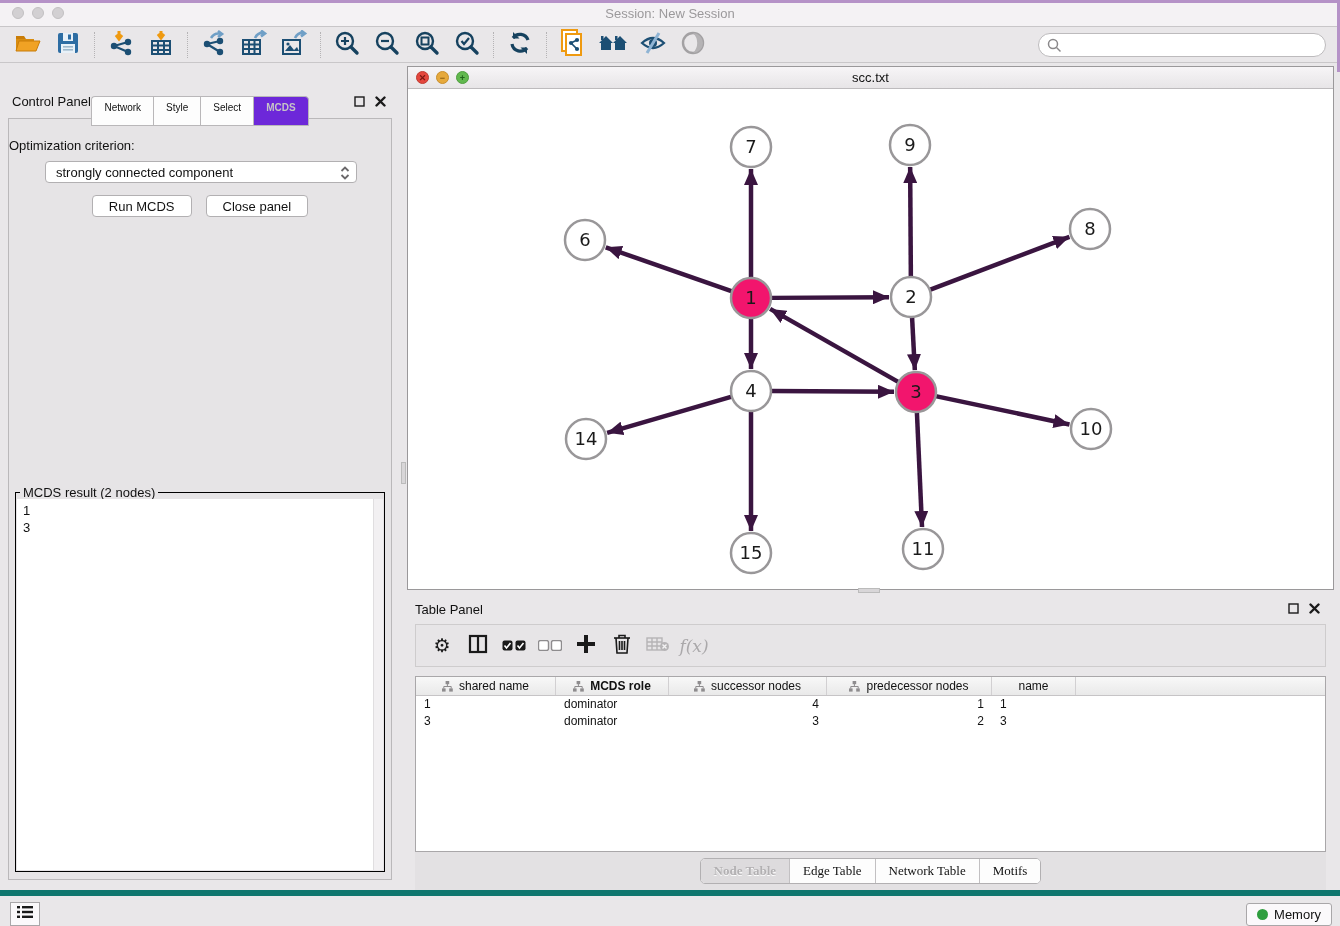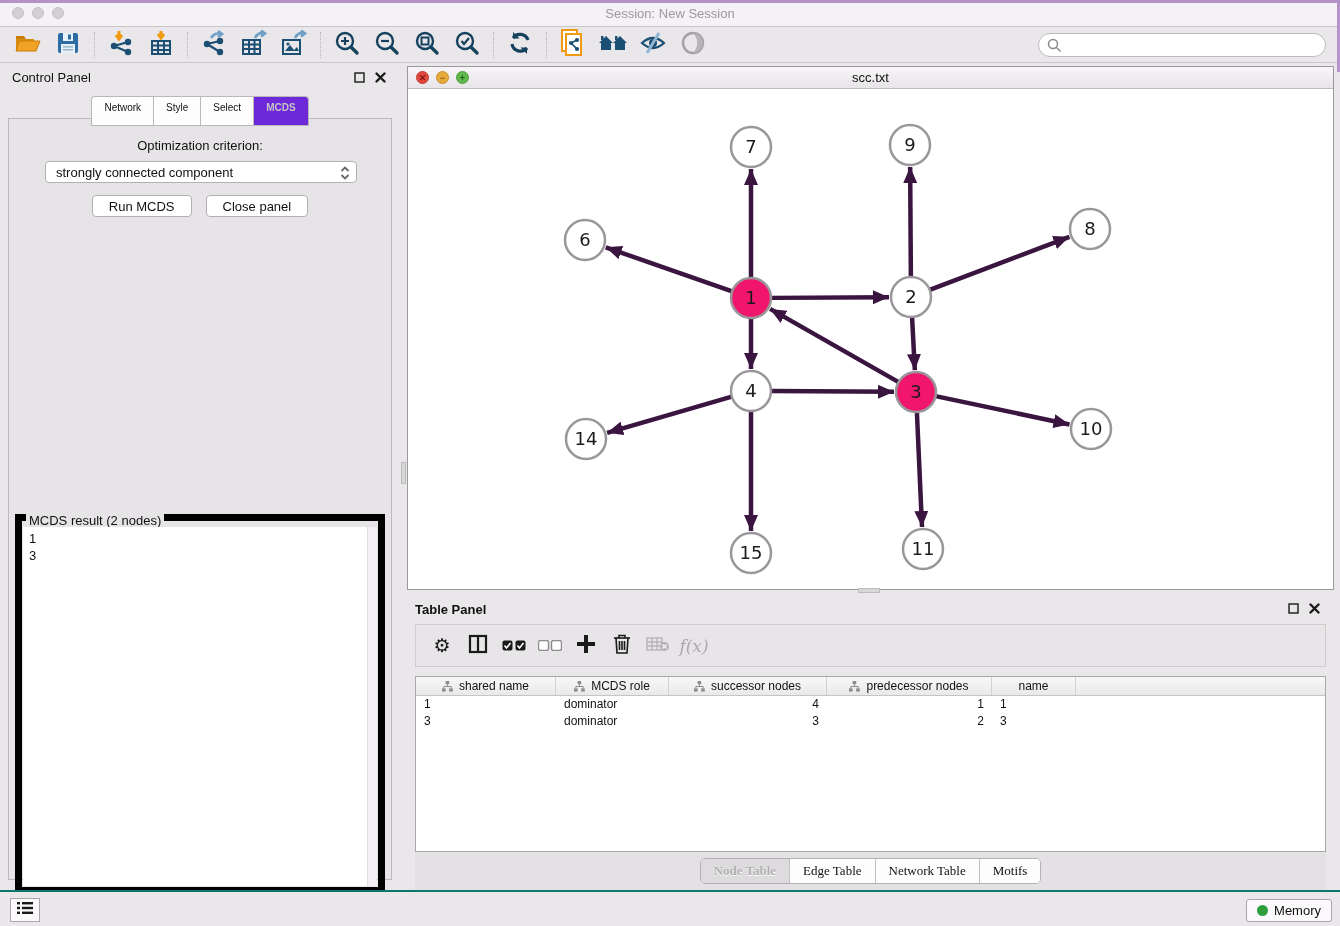--- a/index.html
+++ b/index.html
@@ -18,74 +18,74 @@
   
   .toolbar { position:absolute; left:0; top:28px; width:1340px; height:35px; background:#e9e7e9; border-bottom:1px solid #c9c7c9; display:flex; align-items:center; }
   .tb-btn { width:34px; height:30px; display:flex; align-items:center; justify-content:center; margin:0 3px; }
   .tb-sep { width:1px; height:26px; margin:0 6px; border-left:1px dotted #b5b3b5; }
   .tb-search { position:absolute; right:14px; top:5px; width:288px; height:24px; }
   .tb-search input { width:100%; height:100%; border:1px solid #bdbbbd; border-radius:12px; padding:0 10px 0 28px; font-size:13px; background:#fff; outline:none; color:#333; }
   .tb-search svg { position:absolute; left:9px; top:5px; }
 
   
   .control-panel { position:absolute; left:0; top:63px; width:400px; height:827px; }
-  .cp-head { height:29px; display:flex; align-items:center; }
+  .cp-head { height:29px; display:flex; align-items:center;margin-top:24px; }
   .cp-title { font-size:13px; color:#111; margin-left:12px; flex:1; }
   .panel-icons { display:flex; gap:10px; margin-right:14px; align-items:center; }
   .cp-tabs { position:absolute; left:0; top:33px; width:100%; display:flex; justify-content:center; z-index:2; }
   .cp-tab { font-size:10px; padding:3px 12px 3px 12px; background:#fdfdfd; border:1px solid #b9b7b9; border-right:none; color:#111; height:30px; line-height:16px; }
   .cp-tab:first-child { border-top-left-radius:4px; }
   .cp-tab:last-child { border-right:1px solid #b9b7b9; border-top-right-radius:4px; }
   .cp-tab.active { background:#6d28d9; color:#c6c4c6; font-weight:bold; }
   .cp-body { position:absolute; left:8px; top:55px; width:384px; height:762px; background:#e6e4e6; border:1px solid #bab8ba; }
-  .opt-label { text-align:center; font-size:13px; color:#111; margin-top:19px; }
+  .opt-label { font-size:13px; color:#111; margin-top:19px; }
   .criterion { position:absolute; left:36px; top:42px; width:312px; height:22px; background:#fff; border:1px solid #b2b0b2; border-radius:4px; font-size:13px; color:#111; display:flex; align-items:center; padding-left:10px; }
   .criterion .stepper { position:absolute; right:4px; top:2px; }
   .btn-row { position:absolute; left:0; top:76px; width:100%; display:flex; justify-content:center; gap:14px; }
   .aq-btn { height:22px; background:#fff; border:1px solid #b2b0b2; border-radius:4px; font-size:13px; color:#111; padding:0 16px; display:flex; align-items:center; }
-  .result-box { position:absolute; left:6px; top:395px; width:370px; height:380px; border:7px solid #000000; }
+  .result-box { position:absolute; left:6px; top:373px; width:370px; height:380px; border:1px solid #000000; }
   .result-legend { position:absolute; top:-8px; left:4px; background:#e6e4e6; font-size:13px; color:#111; padding:0 3px; }
   .result-inner { position:absolute; left:1px; top:6px; right:1px; bottom:1px; background:#fff; }
   .result-text { font-size:13px; color:#111; padding:3px 6px; white-space:pre; line-height:17px; }
   .result-scroll { position:absolute; right:0; top:0; width:10px; height:100%; background:#f2f0f2; border-left:1px solid #e0dee0; }
 
   
   .net-window { position:absolute; left:407px; top:66px; width:927px; height:524px; border:1px solid #9a989a; background:#fff; }
   .net-titlebar { height:22px; background:linear-gradient(#f7f5f7,#e7e5e7); border-bottom:1px solid #bdbbbd; position:relative; display:flex; align-items:center; }
   .traffic { display:flex; gap:7px; margin-left:8px; z-index:2; }
   .tdot { width:13px; height:13px; border-radius:50%; font-size:9px; font-weight:bold; display:flex; align-items:center; justify-content:center; }
   .tdot.red { background:#e4473e; border:1px solid #c03b32; color:#7c1712; }
   .tdot.yellow { background:#e6a93c; border:1px solid #c98f2c; color:#8a5d10; }
   .tdot.green { background:#61b84e; border:1px solid #4f9e3e; color:#20641a; }
   .net-title { position:absolute; left:0; right:0; text-align:center; font-size:13px; color:#111; }
   .net-canvas { position:absolute; left:0; top:22px; width:925px; height:500px; background:#fff; }
   .splitter-handle-left { position:absolute; left:401px; top:462px; width:5px; height:22px; background:#d8d6d8; border:1px solid #bbb; z-index:5; }
   .splitter-handle-bottom { position:absolute; left:858px; top:588px; width:22px; height:5px; background:#d8d6d8; border:1px solid #bbb; z-index:5; }
 
   
   .table-panel { position:absolute; left:407px; top:596px; width:927px; height:294px; }
-  .tp-head { height:26px; display:flex; align-items:center;font-weight:bold; }
+  .tp-head { height:26px; display:flex; align-items:center; }
   .tp-title { font-size:13px; color:#111; margin-left:8px; flex:1; }
   .tp-toolbar { position:absolute; left:8px; top:28px; width:911px; height:43px; background:#e7e5e7; border:1px solid #cecccd; display:flex; align-items:center; gap:0; }
   .tp-tool { min-width:36px; height:36px; display:flex; align-items:center; justify-content:center; }
   .gear-glyph { font-size:19px; color:#1a1a1a; }
   .fx-glyph { font-family:"DejaVu Serif", serif; font-style:italic; font-size:17px; color:#aaa8aa; }
   .tp-table { position:absolute; left:8px; top:80px; width:911px; height:176px; background:#fff; border:1px solid #a9a7a9; }
   .thead { display:flex; height:19px; background:linear-gradient(#f8f8f8,#e9e9e9); border-bottom:1px solid #c6c4c6; }
   .th { display:flex; align-items:center; justify-content:center; gap:6px; font-size:12px; color:#111; border-right:1px solid #d2d0d2; height:100%; }
   .trow { display:flex; height:17px; }
   .td { font-size:12px; color:#111; padding:1px 8px 0 8px; overflow:hidden; white-space:nowrap; }
   .tp-bottom { position:absolute; left:8px; top:256px; width:911px; height:38px; background:#e3e1e3; display:flex; align-items:center; justify-content:center; }
   .bt-tabs { display:flex; border:1px solid #b2b0b2; border-radius:5px; overflow:hidden; background:#fff;font-family:Liberation Serif, serif; }
   .bt-tab { font-size:13px; padding:4px 13px; color:#111; background:#fdfdfd; border-right:1px solid #c2c0c2; }
   .bt-tab:last-child { border-right:none; }
   .bt-tab.active { background:#dddbdd; color:#b2b0b2; font-weight:bold; text-shadow:0 1px 0 #fff; }
 
   
-  .statusbar { position:absolute; left:0; top:890px; width:1340px; height:36px; background:#e9e7e9; border-top:2px solid #0f766e; }
+  .statusbar { position:absolute; left:0; top:890px; width:1340px; height:36px; background:#e9e7e9; border-top:6px solid #0f766e; }
   .sb-left-btn { position:absolute; left:10px; top:6px; width:30px; height:24px; background:#fbf9fb; border:1px solid #a9a7a9; display:flex; align-items:center; justify-content:center; }
   .memory-btn { position:absolute; right:8px; top:7px; height:23px; background:#fbf9fb; border:1px solid #a9a7a9; border-radius:3px; display:flex; align-items:center; gap:6px; padding:0 10px; font-size:13px; color:#111; }
   .mem-dot { width:11px; height:11px; border-radius:50%; }
 </style>
 </head>
 <body>
 
 <div class="purple-top"></div>
 <div class="purple-right"></div>
 
@@ -447,21 +447,21 @@
           <svg width="11" height="11" viewBox="0 0 11 11">
             <g fill="#8e8c8e">
               <rect x="3.6" y="0" width="3.6" height="3.2"></rect>
               <rect x="0" y="7.4" width="3.6" height="3.2"></rect>
               <rect x="7.2" y="7.4" width="3.6" height="3.2"></rect>
             </g>
             <path d="M5.4 3 v2.5 M1.8 7.6 V5.5 h7.4 v2.1" stroke="#8e8c8e" fill="none"></path>
           </svg>
           <span>shared name</span>
         </div>
-        <div class="th" style="width: 113px;">
+        <div class="th" style="width: 113px; font-weight: bold;">
           <svg width="11" height="11" viewBox="0 0 11 11">
             <g fill="#8e8c8e">
               <rect x="3.6" y="0" width="3.6" height="3.2"></rect>
               <rect x="0" y="7.4" width="3.6" height="3.2"></rect>
               <rect x="7.2" y="7.4" width="3.6" height="3.2"></rect>
             </g>
             <path d="M5.4 3 v2.5 M1.8 7.6 V5.5 h7.4 v2.1" stroke="#8e8c8e" fill="none"></path>
           </svg>
           <span>MCDS role</span>
         </div>

